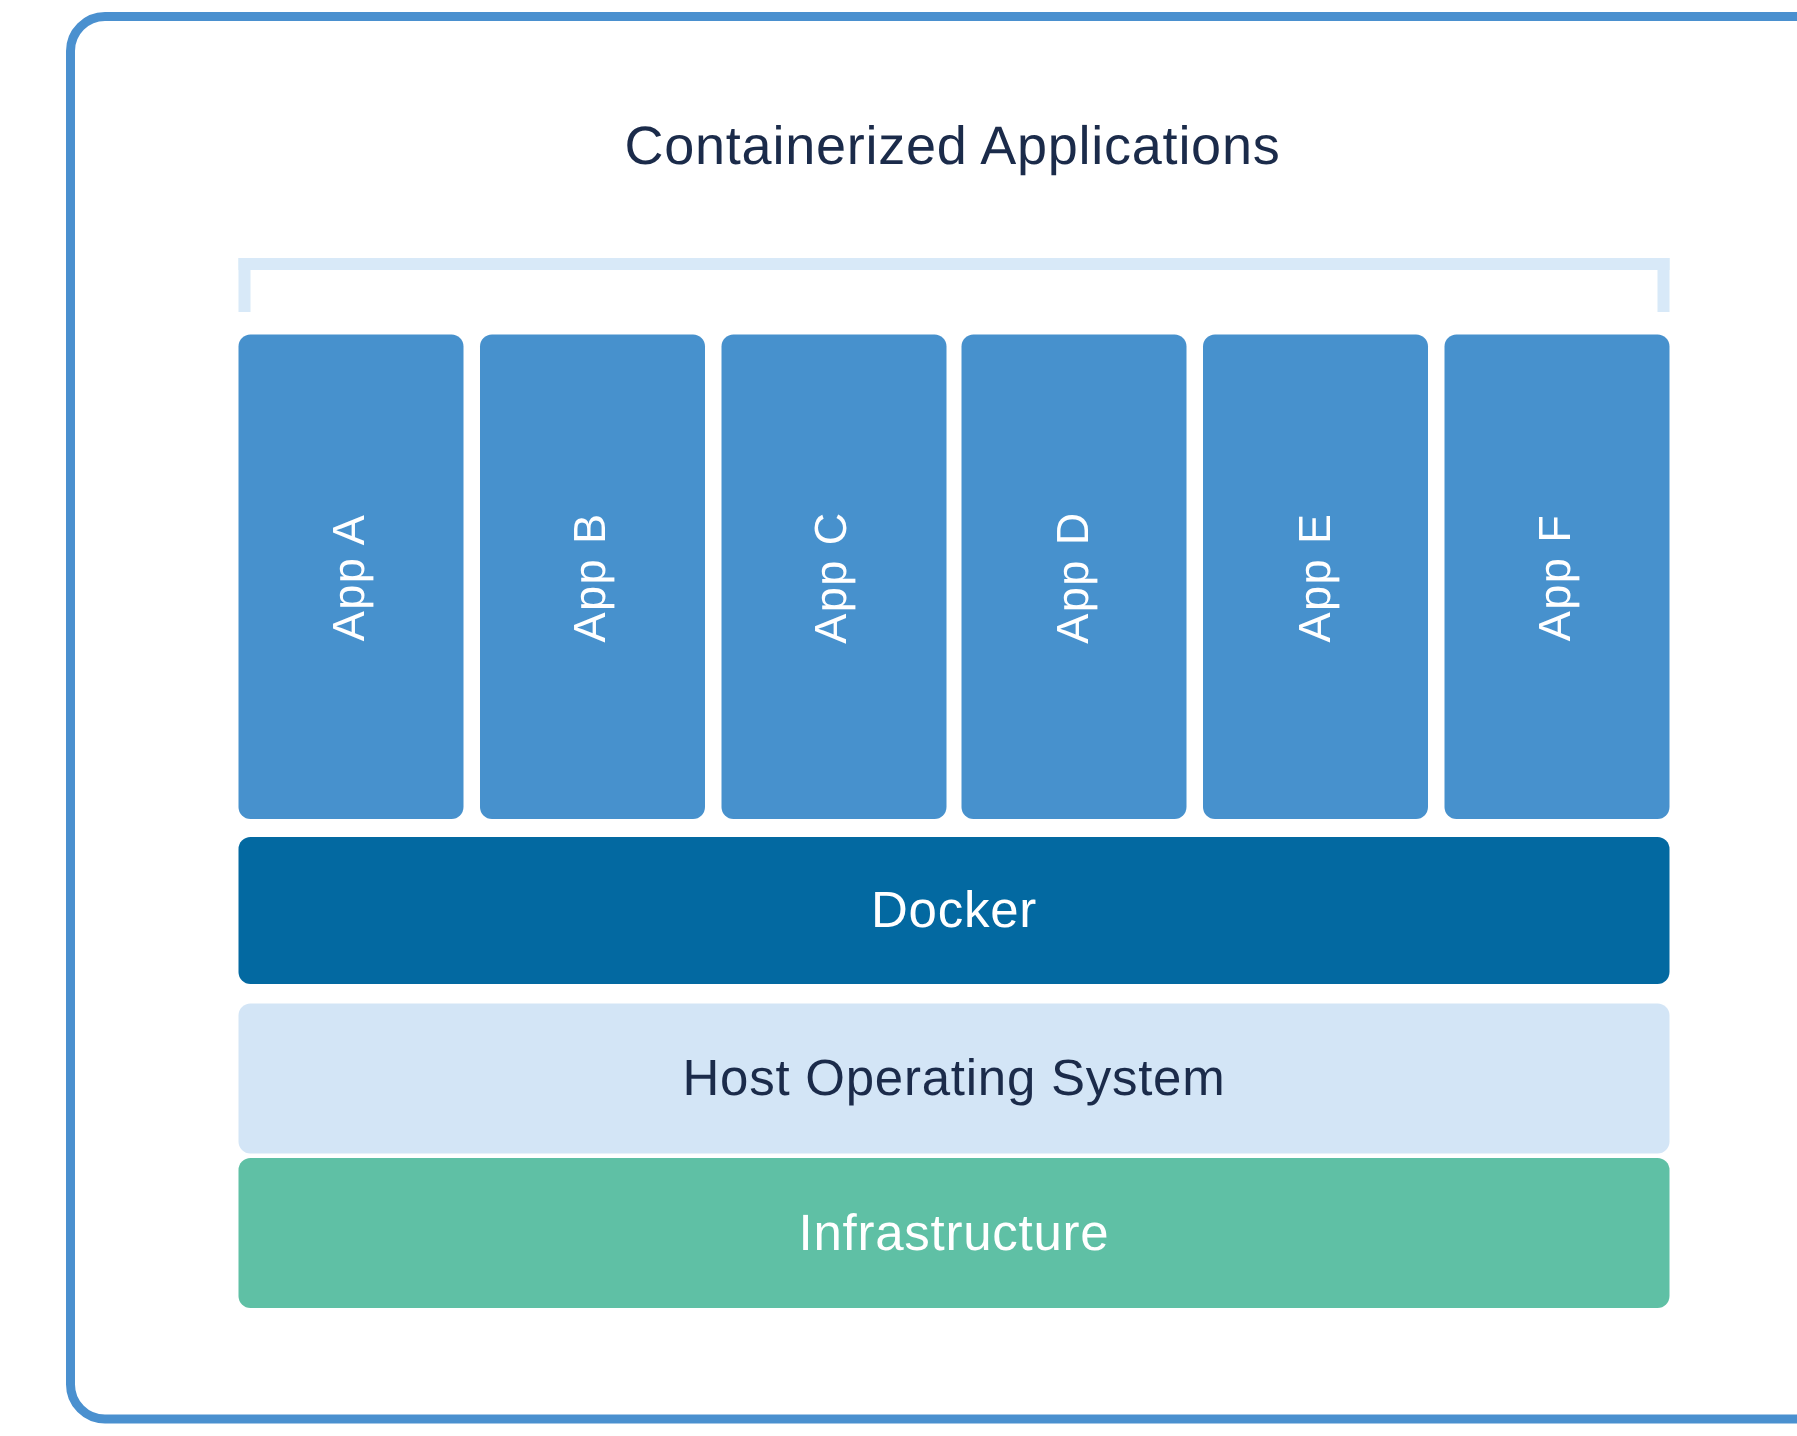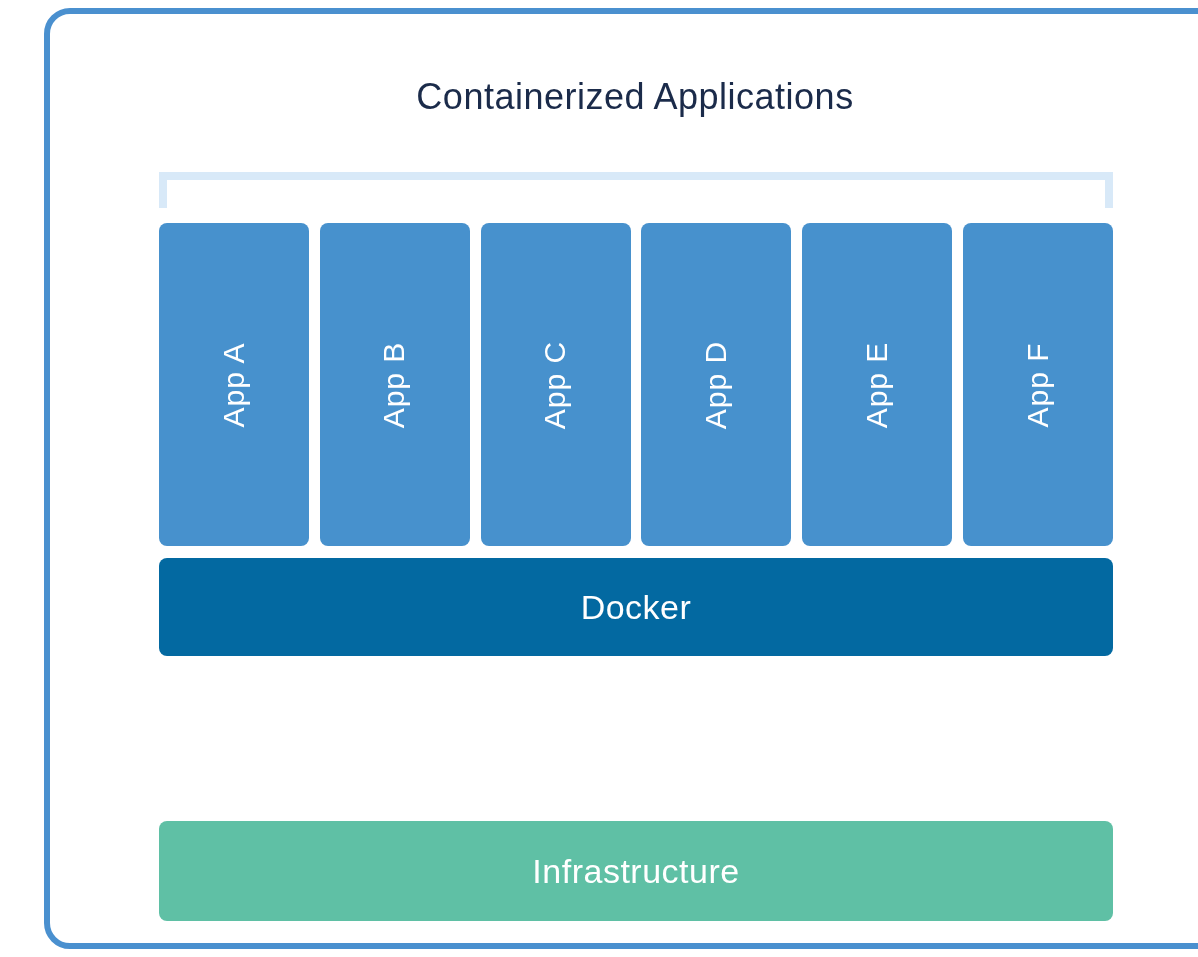--- a/index.html
+++ b/index.html
@@ -100,21 +100,21 @@
     color: #ffffff;
   }
   .layer-host-os {
     top: 669px;
     height: 100px;
     background: #D3E5F6;
     color: #1B2B4A;
     font-weight: 500;
   }
   .layer-infrastructure {
-    top: 821px;
+    top: 772px;
     height: 100px;
     background: #5FC0A5;
     color: #ffffff;
   }
 </style>
 </head>
 <body>
 
 <div class="canvas">
   <div class="frame"></div>
@@ -141,16 +141,17 @@
       <div class="app-box">
         <span class="app-label">App E</span>
       </div>
       <div class="app-box">
         <span class="app-label">App F</span>
       </div>
     </div>
 
     <div class="layer layer-docker">Docker</div>
 
+    <div class="layer layer-host-os">Host Operating System</div>
 
     <div class="layer layer-infrastructure">Infrastructure</div>
   </div>
 </div>
 
 </body></html>

